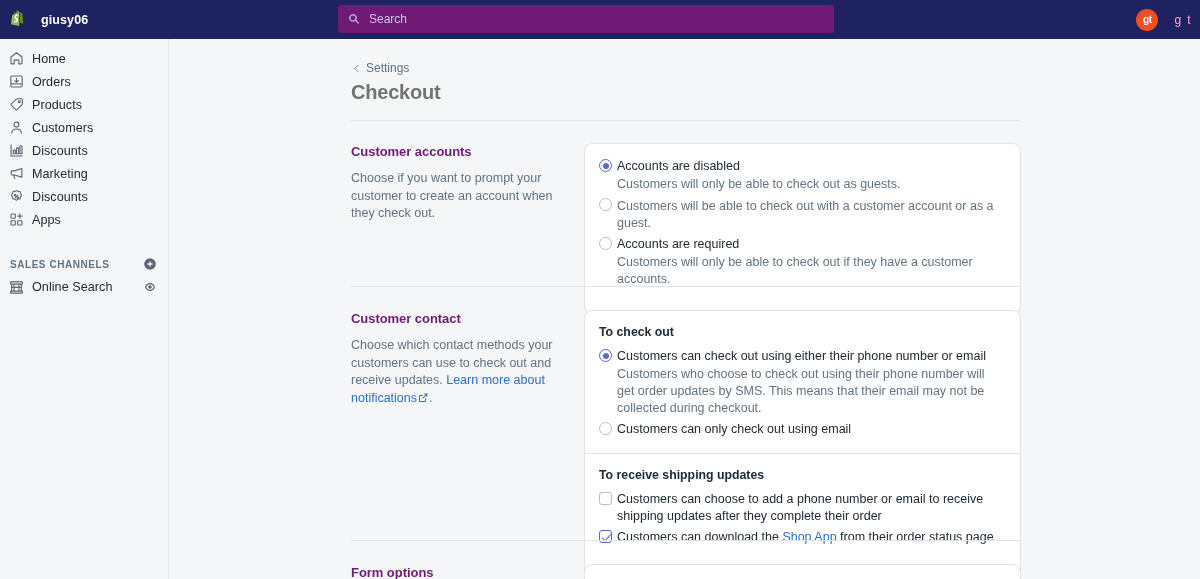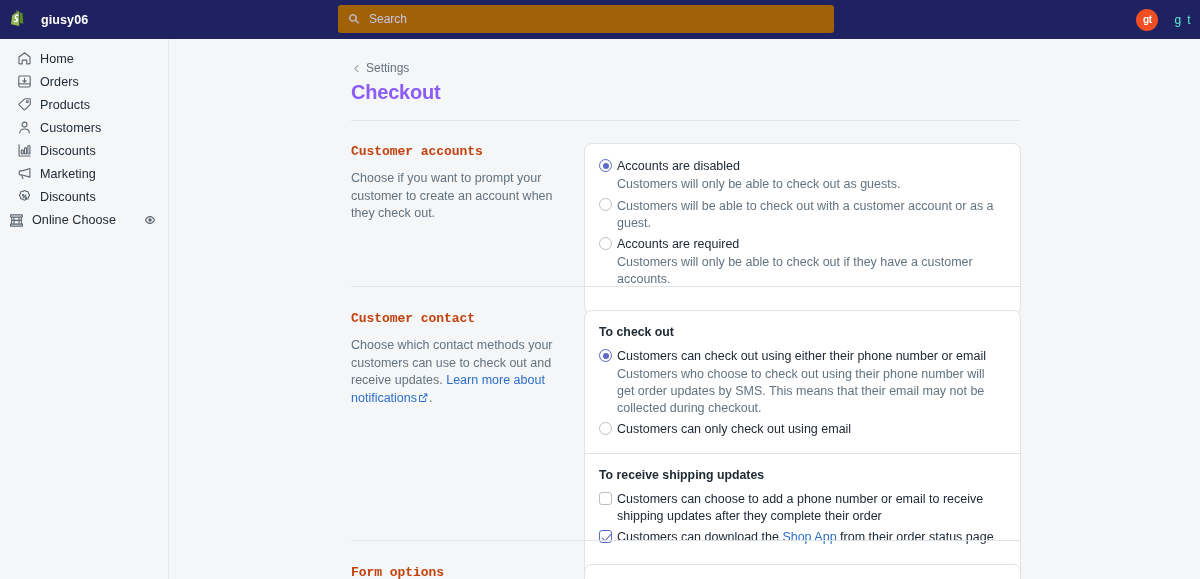--- a/index.html
+++ b/index.html
@@ -24,51 +24,51 @@
     margin-left: 4px;
   }
   .shop-bag { width: 17px; height: 19px; display:block; }
   .shop-name {
     color: #ffffff; font-size: 12.5px; font-weight: 700;
     margin-left: 9px; letter-spacing: .1px;
   }
   .search-box {
     position: absolute; left: 338px; top: 5px;
     width: 496px; height: 28px;
-    background: #a16207;
+    background: #701a75;
     border-radius: 3px;
     display: flex; align-items: center;
     padding-left: 9px;
   }
   .search-ico { width: 14px; height: 14px; display: block; opacity: .85; }
   .search-ph { color: #c5c8e8; font-size: 12px; margin-left: 8px; }
   .topbar-right {
     position: absolute; right: 8px; top: 0; height: 39px;
     display: flex; align-items: center; gap: 16px;
   }
   .avatar {
     width: 22px; height: 22px; border-radius: 50%;
     background: #f04e23; color: #fff;
     font-size: 10px; font-weight: 700;
     display: flex; align-items: center; justify-content: center;
     letter-spacing: -.2px;
   }
-  .user-name { color: #5eead4; font-size: 12px; letter-spacing: 1.4px; }
+  .user-name { color: #f9a8d4; font-size: 12px; letter-spacing: 1.4px; }
 
   
   .sidebar {
     position: absolute; top: 39px; left: 0;
     width: 169px; height: 540px;
     background: #f4f6f8;
     border-right: 1px solid #e6e9ec;
     padding-top: 8px;
   }
   .nav-item {
     height: 23px; display: flex; align-items: center;
-    padding-left: 8px; cursor: pointer;
+    padding-left: 0px; cursor: pointer;
   }
   .nav-icn {
     width: 32px; display: flex; align-items: center; justify-content: center;
     flex: 0 0 32px;
   }
   .nav-icn svg { display: block; }
   .nav-lbl { font-size: 12.6px; color: #212b36; letter-spacing: .05px; }
 
   .sec-head {
     margin-top: 22px; height: 22px;
@@ -94,33 +94,33 @@
   }
   .crumb {
     position: absolute; left: 182px; top: 22px;
     display: flex; align-items: center; gap: 4px;
     cursor: pointer;
   }
   .crumb svg { display: block; }
   .crumb-lbl { font-size: 12px; color: #637381; }
   .page-title {
     position: absolute; left: 182px; top: 42px;
-    font-size: 20px; font-weight: 700; color: #8b5cf6;
+    font-size: 20px; font-weight: 700; color: #737373;
     letter-spacing: -.2px;
   }
   .rule {
     position: absolute; left: 182px; width: 669px; height: 1px;
     background: #e1e3e5;
   }
 
   .section { position: absolute; left: 182px; width: 669px; }
   .sec-left { position: absolute; left: 0; width: 210px; }
   .sec-title {
-    font-size: 13px; font-weight: 700; color: #c2410c;
-    margin-bottom: 11px; letter-spacing: -.05px; font-family: Liberation Mono, monospace;
+    font-size: 13px; font-weight: 700; color: #701a75;
+    margin-bottom: 11px; letter-spacing: -.05px;
   }
   .sec-desc {
     font-size: 12.5px; color: #637381; line-height: 17.5px;
   }
   .lnk { color: #2c6ecb; text-decoration: none; cursor: pointer; }
   .ext-ico { display: inline-block; vertical-align: -1px; margin-left: 1px; }
 
   .card {
     position: absolute; left: 233px; width: 437px;
     background: #ffffff;
@@ -270,31 +270,48 @@
       <svg width="17" height="17" viewBox="0 0 20 20" fill="none" stroke="#5c6670" stroke-width="1.3">
         <path d="M10 2.9c.7 0 1.3.9 2 1.1.7.2 1.7-.2 2.2.3.6.5.2 1.5.5 2.2.3.7 1.2 1.2 1.2 2s-.9 1.3-1.2 2c-.3.7.1 1.7-.5 2.2-.5.6-1.5.1-2.2.4-.7.3-1.3 1.2-2 1.2s-1.3-.9-2-1.2c-.7-.3-1.7.2-2.2-.4-.6-.5-.2-1.5-.5-2.2-.3-.7-1.2-1.2-1.2-2s.9-1.3 1.2-2c.3-.7-.1-1.7.5-2.2.5-.5 1.5-.1 2.2-.3.7-.2 1.3-1.1 2-1.1z" stroke-linejoin="round"></path>
         <path d="M8.4 11.6 11.6 8.4" stroke-linecap="round"></path>
         <circle cx="8.4" cy="8.5" r=".8"></circle>
         <circle cx="11.6" cy="11.5" r=".8"></circle>
       </svg>
     </span>
     <span class="nav-lbl">Discounts</span>
   </div>
 
-
+  <div class="nav-item">
+    <span class="nav-icn">
+      <svg width="17" height="17" viewBox="0 0 20 20" fill="none" stroke="#5c6670" stroke-width="1.3">
+        <rect x="3.6" y="3.6" width="5" height="5" rx=".6"></rect>
+        <rect x="3.6" y="11.4" width="5" height="5" rx=".6"></rect>
+        <rect x="11.4" y="11.4" width="5" height="5" rx=".6"></rect>
+        <path d="M13.9 3.4v5.1M11.4 6h5" stroke-linecap="round"></path>
+      </svg>
+    </span>
+    <span class="nav-lbl">Apps</span>
+  </div>
+
+  <div class="sec-head">
+    <span class="sec-head-lbl">SALES CHANNELS</span>
+    <svg class="sec-head-btn" viewBox="0 0 20 20">
+      <path d="M10 1.7a8.3 8.3 0 1 0 0 16.6 8.3 8.3 0 0 0 0-16.6zm.9 4.6v2.8h2.8v1.8h-2.8v2.8H9.1v-2.8H6.3V9.1h2.8V6.3h1.8z" fill="#5c6670"></path>
+    </svg>
+  </div>
 
   <div class="chan-item">
     <span class="nav-icn">
       <svg width="17" height="17" viewBox="0 0 20 20" fill="none" stroke="#5c6670" stroke-width="1.3">
         <rect x="3" y="3.4" width="14" height="2.6" rx=".6"></rect>
         <path d="M4.3 6v8.3m11.4-8.3v8.3M3 14.3h14v2.3H3z" stroke-linejoin="round"></path>
         <path d="M7.1 6v8.3M12.9 6v8.3M4.3 9.9h11.4"></path>
       </svg>
     </span>
-    <span class="nav-lbl">Online Choose</span>
+    <span class="nav-lbl">Online Search</span>
     <svg class="sec-head-btn" viewBox="0 0 20 20">
       <path d="M10 4.2c-3.9 0-7 4-7 5.8s3.1 5.8 7 5.8 7-4 7-5.8-3.1-5.8-7-5.8zm0 1.7c2.7 0 5.3 3 5.3 4.1S12.7 14.1 10 14.1 4.7 11.1 4.7 10 7.3 5.9 10 5.9zm0 1.6a2.5 2.5 0 1 0 0 5 2.5 2.5 0 0 0 0-5z" fill="#5c6670"></path>
     </svg>
   </div>
 </div>
 
 <div class="main">
 
   <div class="crumb">
     <svg width="11" height="11" viewBox="0 0 20 20">

